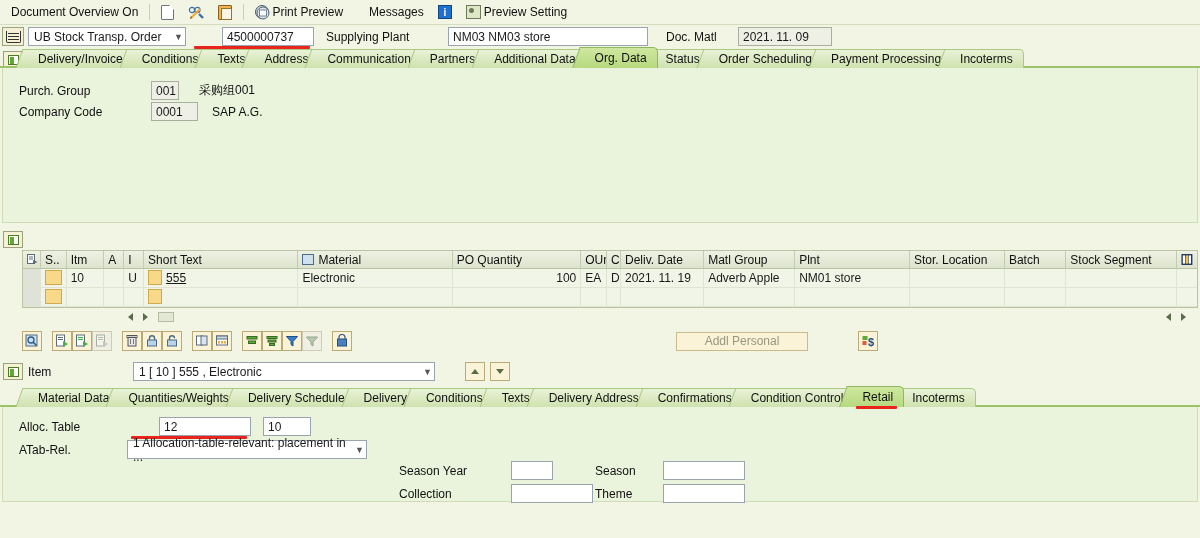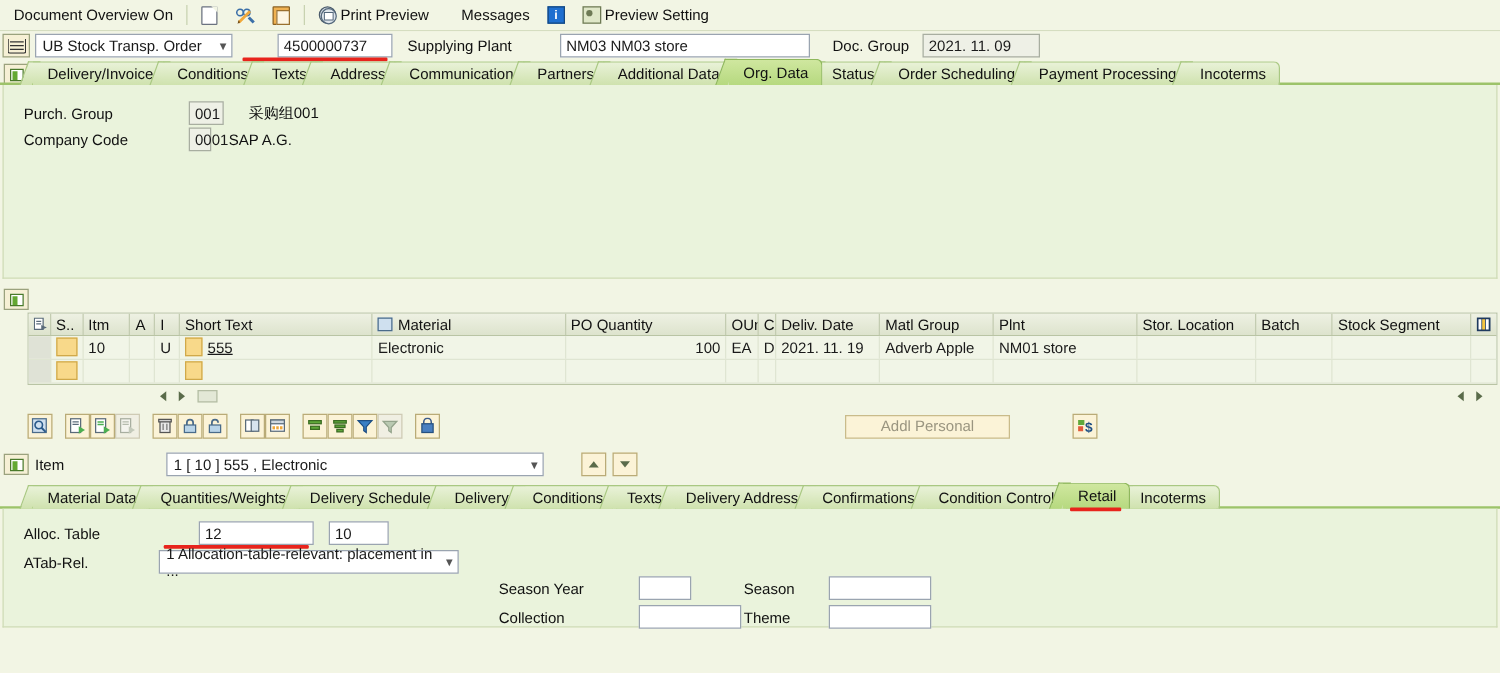--- a/index.html
+++ b/index.html
@@ -228,21 +228,21 @@
     </div>
     <div class="underline-red">
       <div class="fld" style="width:92px">
         <span>4500000737</span>
       </div>
     </div>
     <div class="lbl" style="width:118px; margin-left:8px">Supplying Plant</div>
     <div class="fld" style="width:200px">
       <span>NM03 NM03 store</span>
     </div>
-    <div class="lbl" style="width:68px; margin-left:14px">Doc. Group</div>
+    <div class="lbl" style="width:68px; margin-left:14px">Doc. Matl</div>
     <div class="fld read" style="width:94px">
       <span>2021. 11. 09</span>
     </div>
   </div>
 
   <div class="tabstrip" id="headerTabs">
     <div class="lead">
       <div class="side-btn" style="margin-left:3px;margin-top:2px">
         <span class="side-glyph"></span>
       </div>
@@ -265,21 +265,21 @@
     <div style="position:absolute; left:16px; top:12px;" id="orgFields">
         <div style="display: flex; align-items: center; height: 21px;">
           <div class="lbl" style="width: 132px;">Purch. Group</div>
           <div class="fld read" style="width: 28px; justify-content: flex-start;">
             <span>001</span>
           </div>
           <div class="lbl" style="margin-left: 20px;">采购组001</div>
         </div>
         <div style="display: flex; align-items: center; height: 21px;">
           <div class="lbl" style="width: 132px;">Company Code</div>
-          <div class="fld read" style="width: 18px; justify-content: flex-start;">
+          <div class="fld read" style="width: 47px; justify-content: flex-start;">
             <span>0001</span>
           </div>
           <div class="lbl" style="margin-left: 14px;">SAP A.G.</div>
         </div>
       </div>
   </div>
 
   <div style="height:8px"></div>
   <div style="padding-left:3px">
     <div class="side-btn">

